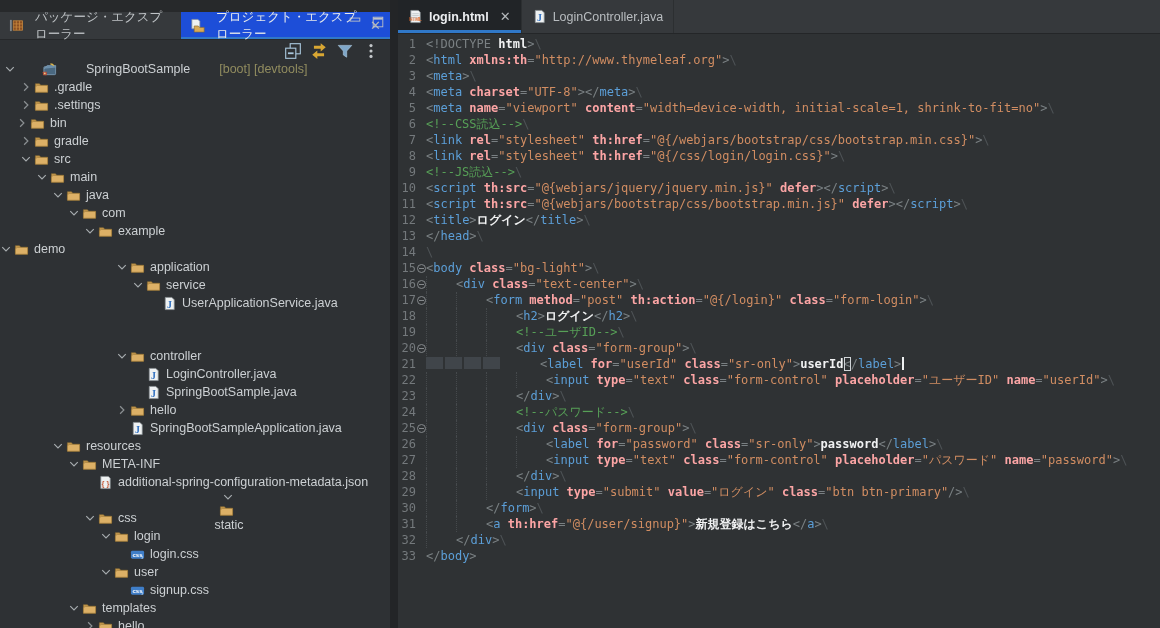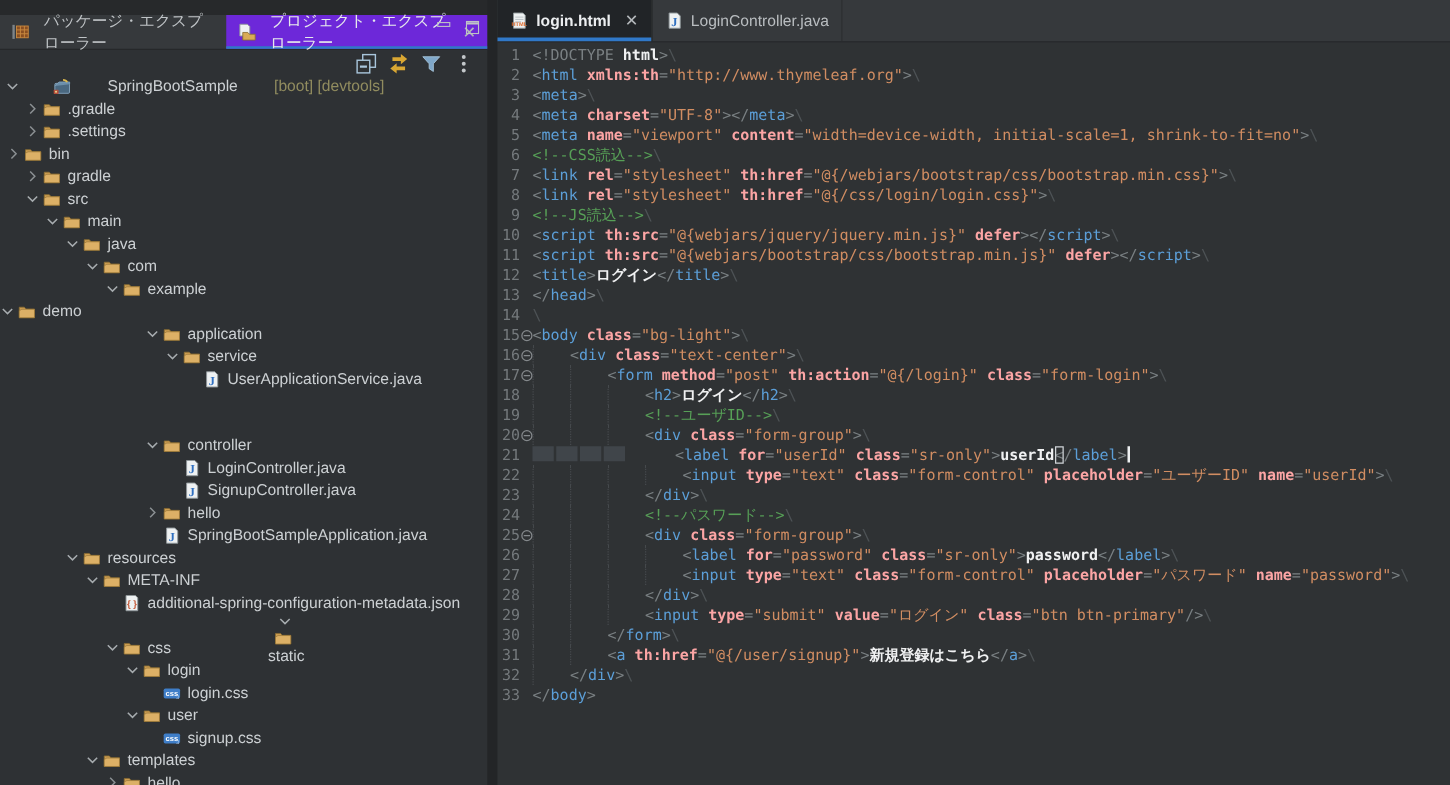--- a/index.html
+++ b/index.html
@@ -3,21 +3,21 @@
 <meta charset="utf-8">
 <style>
   html,body{margin:0;padding:0;background:#1e2022;}
   .window{position:relative;width:1160px;height:628px;background:#27292b;overflow:hidden;
           font-family:"Liberation Sans","DejaVu Sans",sans-serif;-webkit-font-smoothing:antialiased;}
   
   .panel{position:absolute;left:0;top:12px;width:390px;height:628px;background:#2e3134;}
   .panel-tabbar{position:relative;height:27px;background:#36393c;display:flex;align-items:stretch;
                 border-bottom:1px solid #26282a;}
   .ptab{display:flex;align-items:center;gap:6px;padding:0 9px;font-size:12.5px;color:#bfc3c6;position:relative;cursor:default;}
-  .ptab.active{background:#6d28d9;color:#e6e9eb;box-shadow:inset 0 -2px 0 #3078c8;}
+  .ptab.active{background:#1d4ed8;color:#e6e9eb;box-shadow:inset 0 -2px 0 #3078c8;}
   .closex{color:#b4b8bb;font-size:13px;line-height:1;margin-left:5px;}
   .win-btns{position:absolute;right:5px;top:3px;display:flex;gap:9px;}
   .win-btns span{width:14px;height:14px;display:block;}
   .panel-toolbar{height:21px;display:flex;justify-content:flex-end;align-items:center;gap:8px;padding:0 10px 0 0;}
   .tbtn{width:18px;height:17px;display:flex;align-items:center;justify-content:center;}
   .tree{position:absolute;top:48px;left:0;right:0;bottom:0;overflow:hidden;}
   .trow{height:18px;display:flex;align-items:center;font-size:12.5px;color:#ccd0d3;white-space:nowrap;}
   .chev{width:12px;height:12px;margin-right:2px;flex:none;}
   .ticon{width:15px;height:15px;margin-right:5px;flex:none;}
   .ticon svg,.chev svg{display:block;width:100%;height:100%;}
@@ -158,21 +158,21 @@
             </svg>
           </span>
           <span class="ticon">
             <svg viewBox="0 0 16 16">
               <path d="M1.5 4 h4.3 l1.4 1.6 h7.3 v7.4 h-13 z" fill="#cb9c50" stroke="#8a6c32" stroke-width="0.7"></path>
               <path d="M1.5 7 l2.2-1.2 h10.8 v7.2 h-13 z" fill="#dcb066" stroke="#8a6c32" stroke-width="0.5"></path>
             </svg>
           </span>
           <span>.settings</span>
         </div>
-        <div class="trow" style="padding-left: 5px;">
+        <div class="trow" style="padding-left: 16px;">
           <span class="chev">
             <svg viewBox="0 0 16 16">
               <path d="M5.5 3 L10.5 8 L5.5 13" stroke="#8b9093" stroke-width="1.6" fill="none"></path>
             </svg>
           </span>
           <span class="ticon">
             <svg viewBox="0 0 16 16">
               <path d="M1.5 4 h4.3 l1.4 1.6 h7.3 v7.4 h-13 z" fill="#cb9c50" stroke="#8a6c32" stroke-width="0.7"></path>
               <path d="M1.5 7 l2.2-1.2 h10.8 v7.2 h-13 z" fill="#dcb066" stroke="#8a6c32" stroke-width="0.5"></path>
             </svg>
@@ -340,21 +340,21 @@
           <span>LoginController.java</span>
         </div>
         <div class="trow" style="padding-left: 132px;">
           <span class="chev"></span>
           <span class="ticon">
             <svg viewBox="0 0 16 16">
               <path d="M3.5 1.5 h7 l2.5 2.5 v10.5 h-9.5 z" fill="#eef1f2" stroke="#8f969a" stroke-width="0.8"></path>
               <text x="8" y="12.5" font-size="10.5" font-weight="bold" fill="#2f6fc0" text-anchor="middle" font-family="serif">J</text>
             </svg>
           </span>
-          <span>SignupController.java</span>
+          <span>SpringBootSample.java</span>
         </div>
         <div class="trow" style="padding-left: 116px;">
           <span class="chev">
             <svg viewBox="0 0 16 16">
               <path d="M5.5 3 L10.5 8 L5.5 13" stroke="#8b9093" stroke-width="1.6" fill="none"></path>
             </svg>
           </span>
           <span class="ticon">
             <svg viewBox="0 0 16 16">
               <path d="M1.5 4 h4.3 l1.4 1.6 h7.3 v7.4 h-13 z" fill="#cb9c50" stroke="#8a6c32" stroke-width="0.7"></path>

